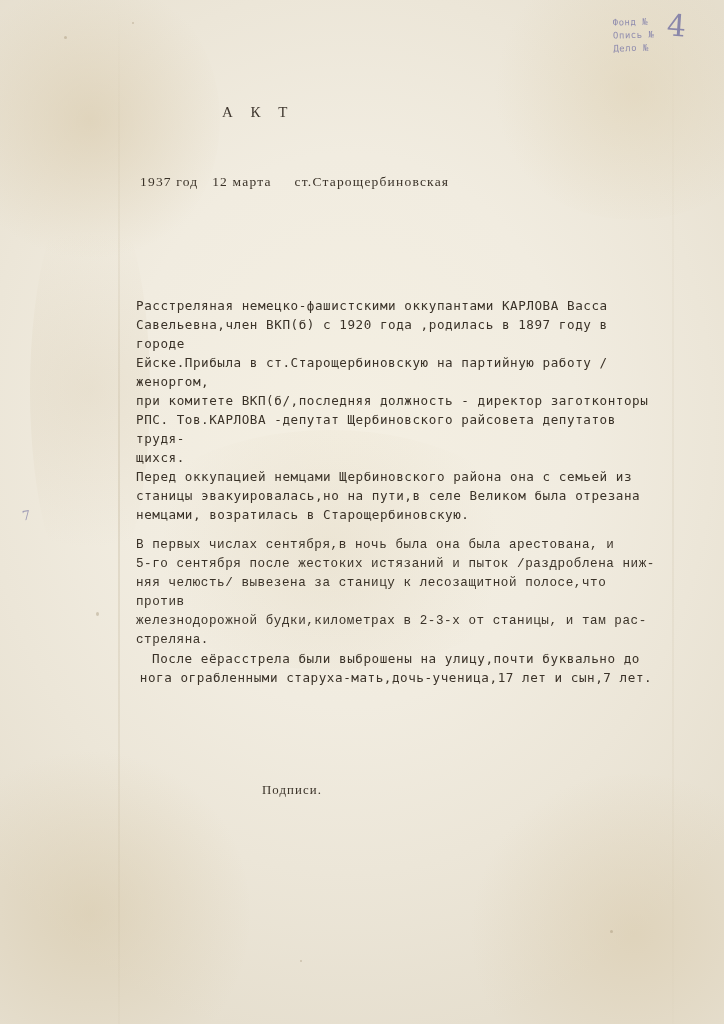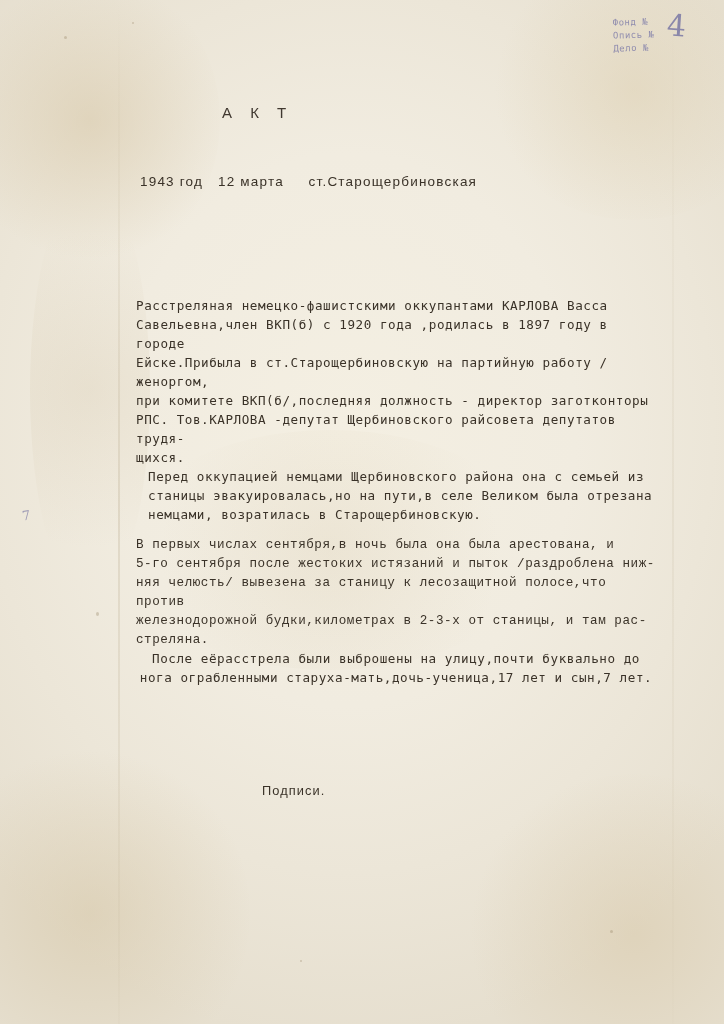--- a/index.html
+++ b/index.html
@@ -43,21 +43,21 @@
     background: linear-gradient(to bottom, rgba(180,165,135,0.0), rgba(180,165,135,0.28), rgba(180,165,135,0.05));
     pointer-events: none;
   }
   .fold-a { left: 118px; }
   .fold-b { left: 672px; opacity: .5; }
 
   
   .typed {
     position: absolute;
     color: #3a3228;
-    font-family: Liberation Sans, sans-serif;
+    font-family: Liberation Serif, serif;
     white-space: pre;
     letter-spacing: 0.4px;
   }
 
   #title {
     left: 222px;
     top: 104px;
     font-size: 15px;
     letter-spacing: 7px;
     color: #403830;
@@ -79,21 +79,21 @@
     left: 136px;
     width: 520px;
     font-size: 12.6px;
     line-height: 19px;
     letter-spacing: 0.55px;
     color: #3a3228;
     white-space: pre-line;
     font-family: "DejaVu Sans Mono", monospace;
   }
   #p1 { top: 296px; }
-  #p2 { top: 467px; margin-left: 12px; }
+  #p2 { top: 467px; }
   #p3 { top: 536px; font-family: Liberation Mono, monospace; }
   #p4 { top: 649px; text-align: center; }
   #p5 { top: 695px; }
   #signature {
     left: 250px;
     top: 783px;
     font-size: 12.8px;
     letter-spacing: 1.1px;
     margin-left: 12px;
   }
@@ -165,21 +165,21 @@
 
   <div id="stamp">
     <div>Фонд №</div>
     <div>Опись №</div>
     <div>Дело №</div>
   </div>
 
   <div id="margin-mark">7</div>
 
   <div class="typed" id="title">А К Т</div>
-  <div class="typed" id="dateline">1943 год   12 марта     ст.Старощербиновская</div>
+  <div class="typed" id="dateline">1937 год   12 марта     ст.Старощербиновская</div>
 
   <div class="para" id="p1">Расстреляная немецко-фашистскими оккупантами  КАРЛОВА Васса
 Савельевна,член ВКП(б) с 1920 года ,родилась в 1897 году в городе
 Ейске.Прибыла в ст.Старощербиновскую на партийную работу /женоргом,
 при комитете ВКП(б/,последняя должность - директор заготконторы
 РПС. Тов.КАРЛОВА -депутат Щербиновского райсовета депутатов трудя-
 щихся.</div>
   <div class="para" id="p2">Перед оккупацией немцами Щербиновского района она с семьей из
 станицы эвакуировалась,но на пути,в селе  Великом была отрезана
 немцами, возратилась в Старощербиновскую.</div>

